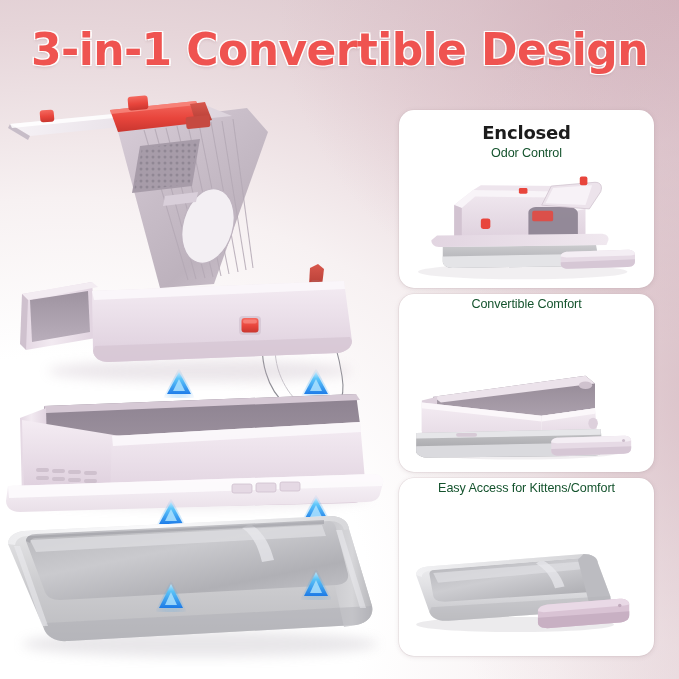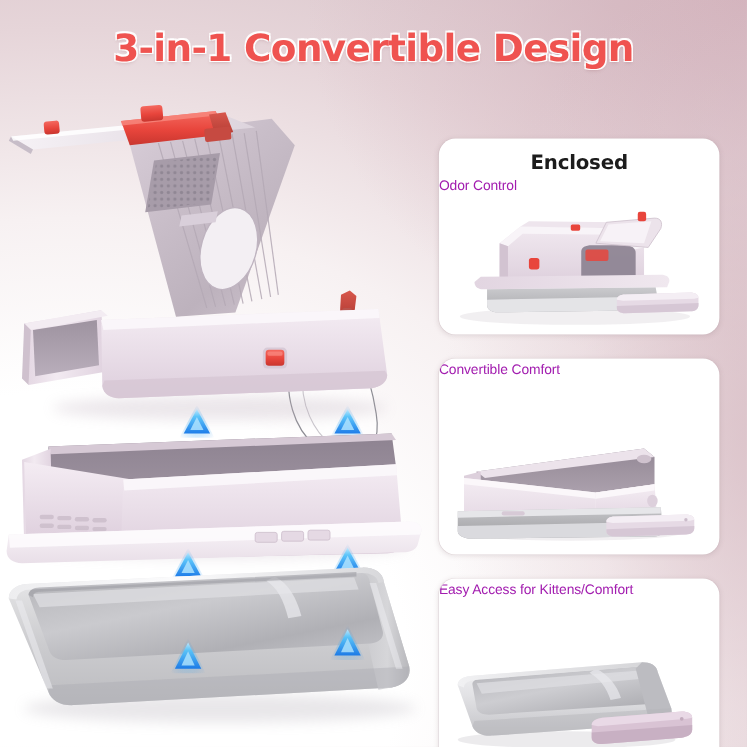--- a/index.html
+++ b/index.html
@@ -36,21 +36,21 @@
     background: radial-gradient(60% 85% at 104% 58%, rgba(214,186,194,.75) 0%, rgba(226,205,212,.30) 45%, rgba(255,255,255,0) 75%);
     pointer-events: none;
   }
 
   
   .headline {
     position: absolute;
     left: 0; right: 0; top: 24px;
     text-align: center;
     z-index: 40;
-    font-size: 34px;
+    font-size: 44px;
     font-weight: 700;
     letter-spacing: -0.6px;
     color: #ef5350;
     font-family: "DejaVu Sans", sans-serif;
     text-shadow:
       0 0 1px #fff,
       1.4px 1.4px 0 rgba(255,255,255,.95),
       -1.2px -1.2px 0 rgba(255,255,255,.9),
       1.4px -1.2px 0 rgba(255,255,255,.9),
       -1.2px 1.4px 0 rgba(255,255,255,.9),
@@ -79,37 +79,37 @@
     gap: 6px;
   }
   .panel {
     position: relative;
     width: 255px;
     height: 178px;
     background: #ffffff;
     border-radius: 15px;
     box-shadow: 0 1px 5px rgba(120,95,102,.16), 0 0 0 .6px rgba(205,185,192,.35);
     overflow: hidden;
-    margin-top: 16px;
   }
   .panel-title {
     text-align: center;
     margin-top: 13px;
     font-size: 18px;
     font-weight: 700;
     color: #1c1c1c;
     letter-spacing: -0.2px;
     font-family: "DejaVu Sans", sans-serif;
     line-height: 1.1;
   }
   .panel-sub {
+    text-align: center;
     margin-top: 3px;
     font-size: 12.6px;
     font-weight: 400;
-    color: #a21caf;
+    color: #14532d;
     letter-spacing: -0.1px;
     font-family: "Liberation Sans", sans-serif;
     line-height: 1.15;
   }
   .panel-art {
     position: absolute;
     left: 0; right: 0; bottom: 0;
     height: 122px;
   }
   .panel-art svg { display: block; width: 100%; height: 100%; overflow: visible; }

